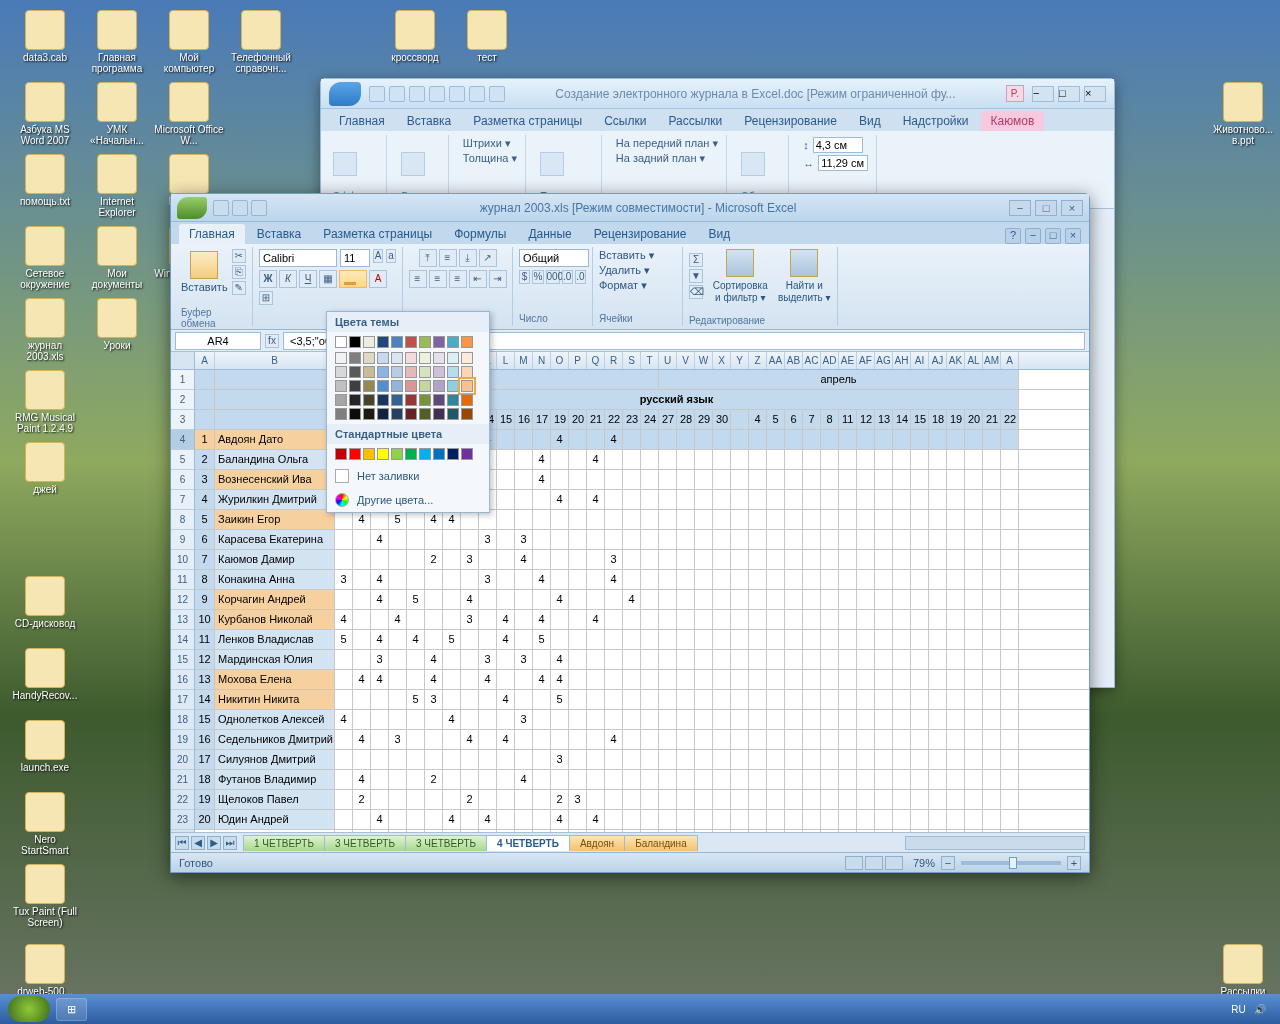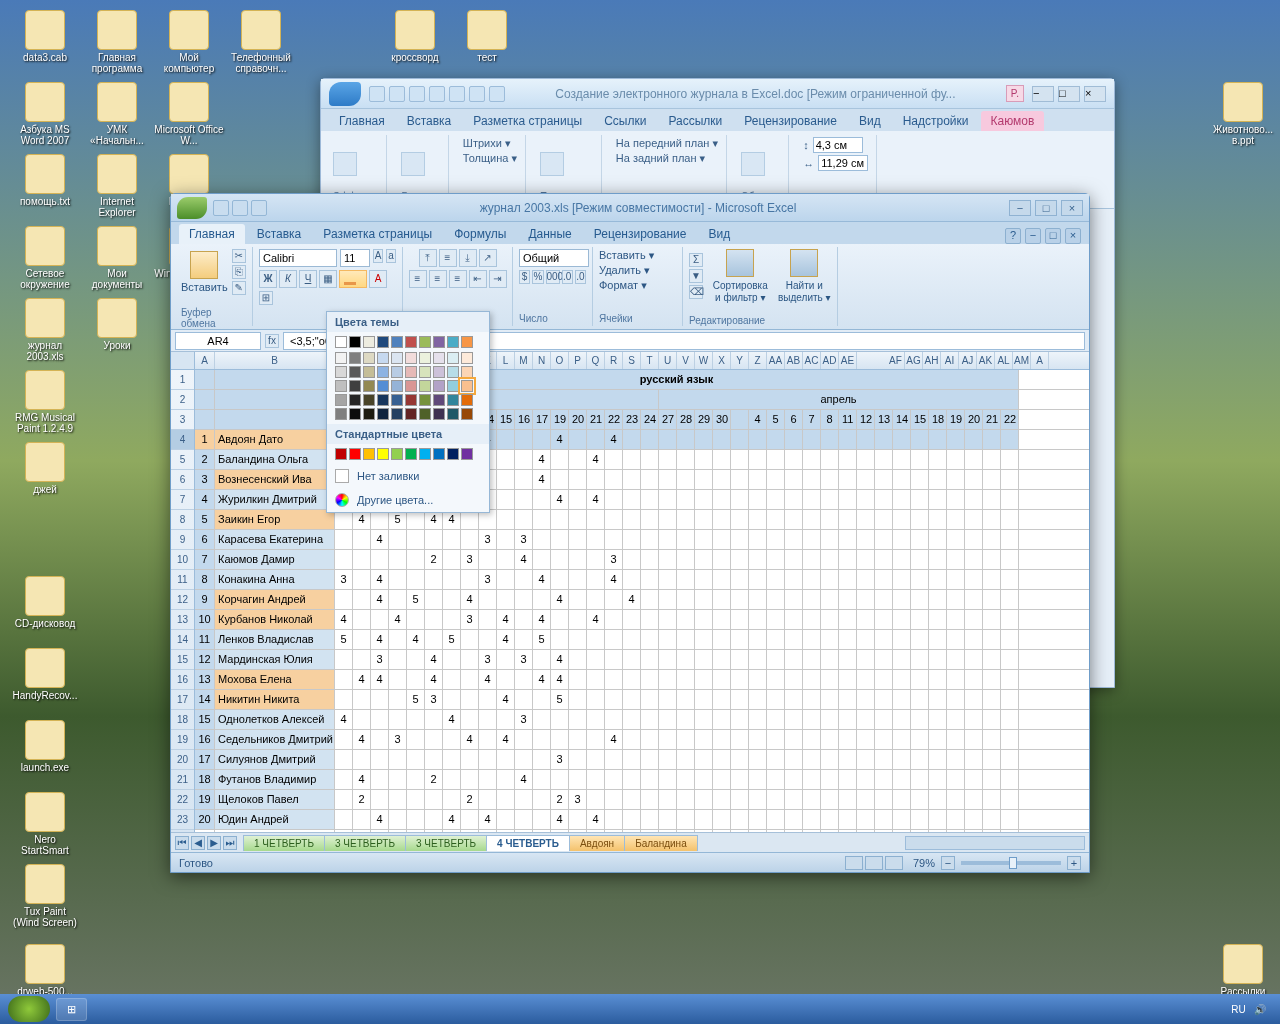--- a/index.html
+++ b/index.html
@@ -206,21 +206,21 @@
     <div class="desktop-icon" style="left: 10px; top: 720px;">
       <div class="ico"></div>
       <div class="label">launch.exe</div>
     </div>
     <div class="desktop-icon" style="left: 10px; top: 792px;">
       <div class="ico"></div>
       <div class="label">Nero StartSmart</div>
     </div>
     <div class="desktop-icon" style="left: 10px; top: 864px;">
       <div class="ico"></div>
-      <div class="label">Tux Paint (Wind Screen)</div>
+      <div class="label">Tux Paint (Full Screen)</div>
     </div>
     <div class="desktop-icon" style="left: 10px; top: 944px;">
       <div class="ico"></div>
       <div class="label">drweb-500...</div>
     </div>
     <div class="desktop-icon" style="left: 1208px; top: 82px;">
       <div class="ico"></div>
       <div class="label">Животново... в.ppt</div>
     </div>
     <div class="desktop-icon" style="left: 1208px; top: 944px;">
@@ -460,21 +460,21 @@
         <div class="ch" style="width: 18px;">V</div>
         <div class="ch" style="width: 18px;">W</div>
         <div class="ch" style="width: 18px;">X</div>
         <div class="ch" style="width: 18px;">Y</div>
         <div class="ch" style="width: 18px;">Z</div>
         <div class="ch" style="width: 18px;">AA</div>
         <div class="ch" style="width: 18px;">AB</div>
         <div class="ch" style="width: 18px;">AC</div>
         <div class="ch" style="width: 18px;">AD</div>
         <div class="ch" style="width: 18px;">AE</div>
-        <div class="ch" style="width: 18px; margin-left: 30px;">AF</div>
+        <div class="ch" style="width: 18px;">AF</div>
         <div class="ch" style="width: 18px;">AG</div>
         <div class="ch" style="width: 18px;">AH</div>
         <div class="ch" style="width: 18px;">AI</div>
         <div class="ch" style="width: 18px;">AJ</div>
         <div class="ch" style="width: 18px;">AK</div>
         <div class="ch" style="width: 18px;">AL</div>
         <div class="ch" style="width: 18px;">AM</div>
         <div class="ch" style="width: 18px;">A</div>
       </div>
     <div class="grid-body">
@@ -501,27 +501,27 @@
           <div class="rh">20</div>
           <div class="rh">21</div>
           <div class="rh">22</div>
           <div class="rh">23</div>
           <div class="rh">24</div>
         </div>
       <div class="cells" id="cells">
           <div class="row">
             <div class="cell hdr" style="width: 20px;"></div>
             <div class="cell hdr" style="width: 120px;"></div>
-            <div class="cell hdr" style="width: 684px; font-weight: bold;">русский язык</div>
+            <div class="cell hdr" style="width: 324px;"></div>
+            <div class="cell hdr" style="width: 360px;">апрель</div>
           </div>
           <div class="row">
             <div class="cell hdr" style="width: 20px;"></div>
             <div class="cell hdr" style="width: 120px;"></div>
-            <div class="cell hdr" style="width: 324px;"></div>
-            <div class="cell hdr" style="width: 360px;">апрель</div>
+            <div class="cell hdr" style="width: 684px; font-weight: bold;">русский язык</div>
           </div>
           <div class="row">
             <div class="cell hdr" style="width: 20px;"></div>
             <div class="cell hdr" style="width: 120px;"></div>
             <div class="cell hdr" style="width: 18px;"></div>
             <div class="cell hdr" style="width: 18px;"></div>
             <div class="cell hdr" style="width: 18px;"></div>
             <div class="cell hdr" style="width: 18px;"></div>
             <div class="cell hdr" style="width: 18px;">8</div>
             <div class="cell hdr" style="width: 18px;">9</div>

